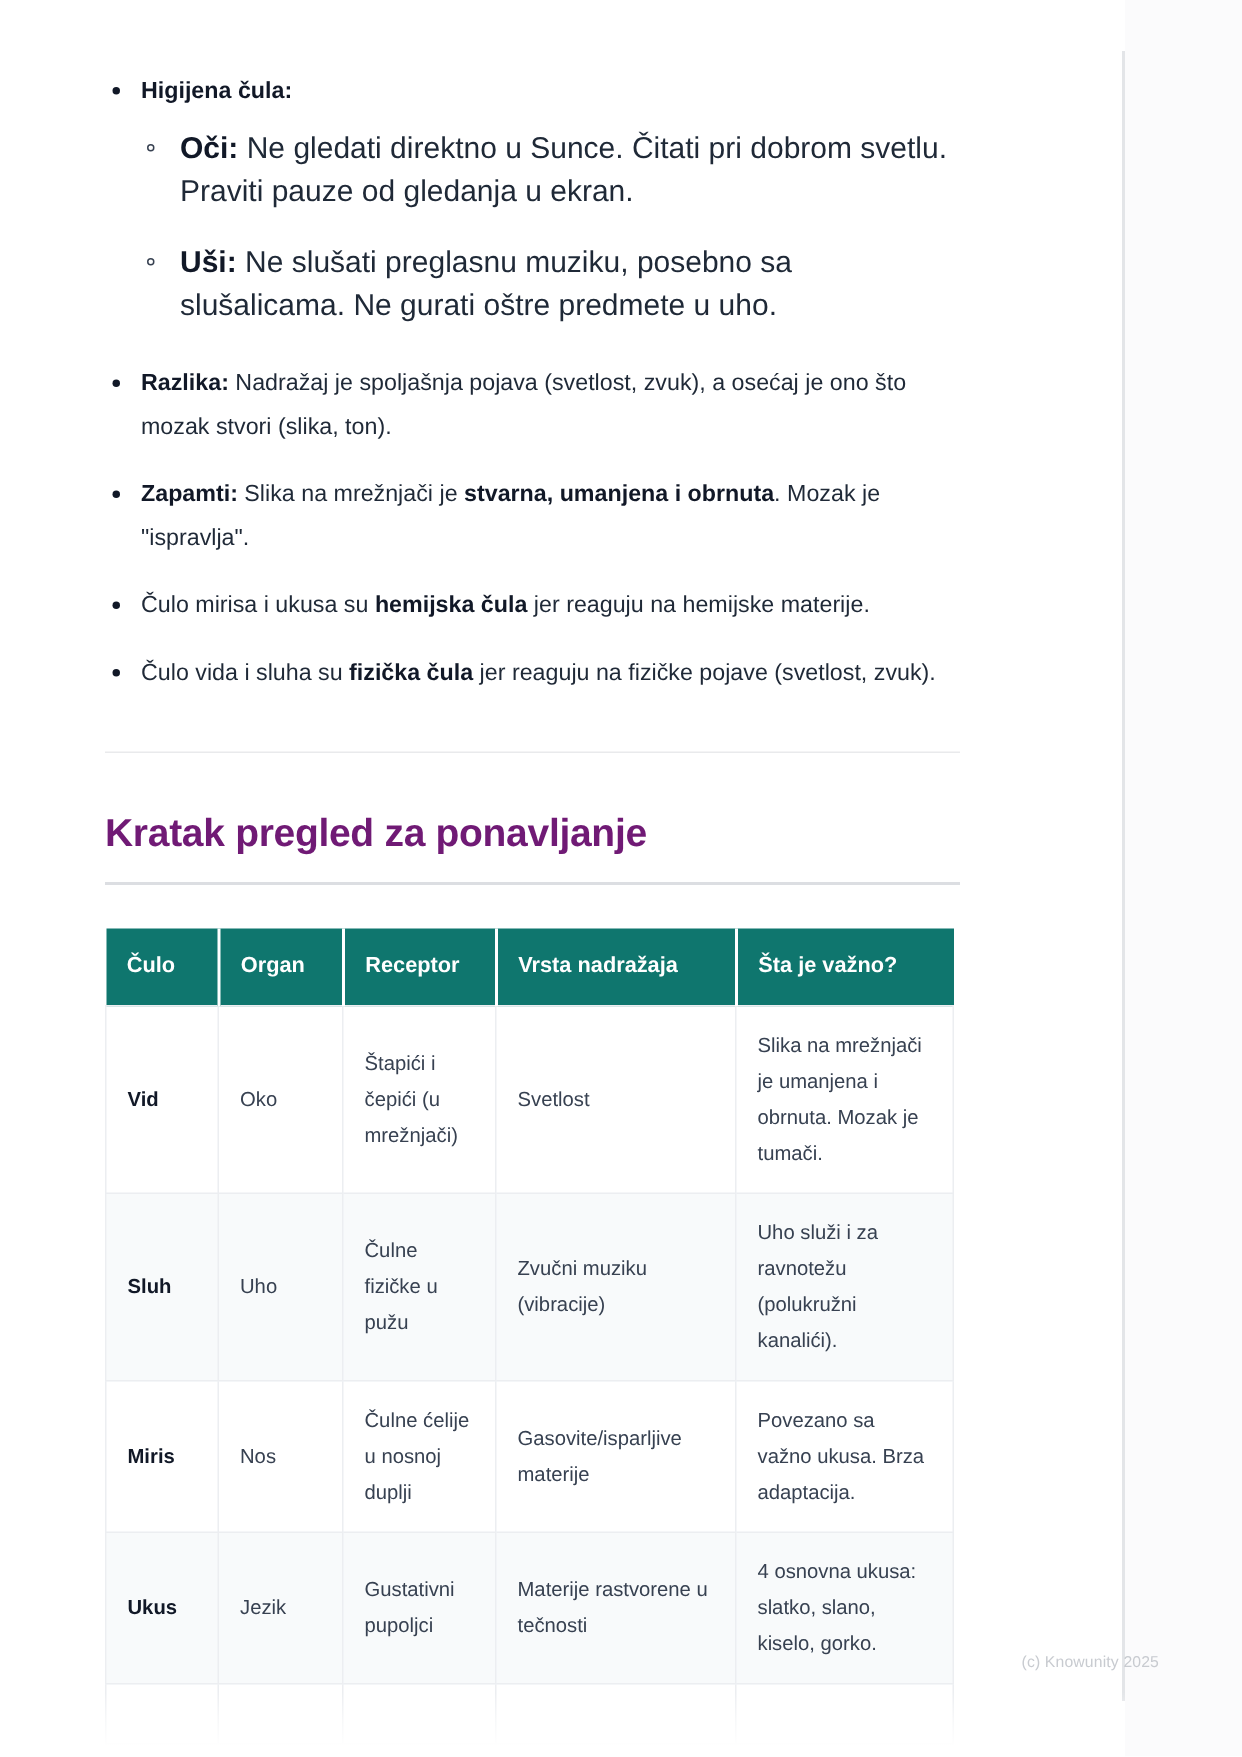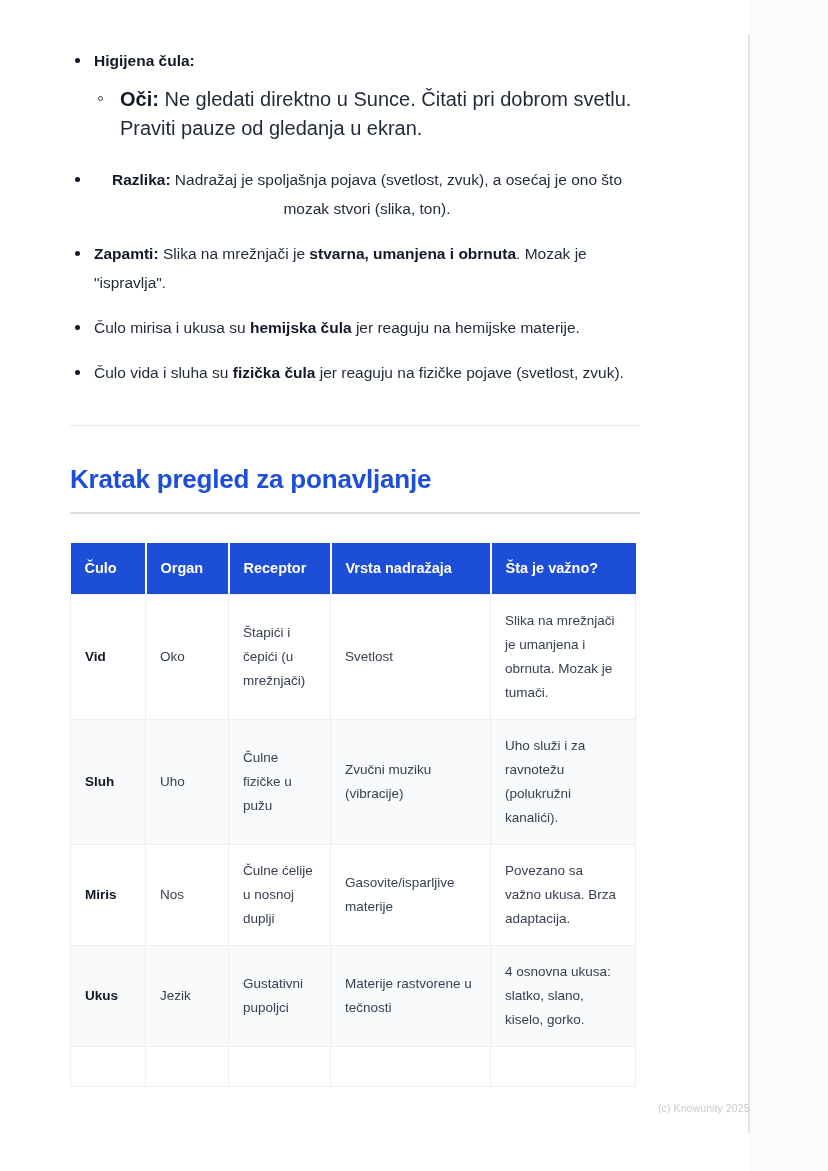--- a/index.html
+++ b/index.html
@@ -102,41 +102,41 @@
   hr.rule {
     border: 0;
     border-top: 1px solid #e9eaec;
     margin: 0;
   }
 
   
   h2.section-title {
     font-size: 26px;
     font-weight: 700;
-    color: #1d4ed8;
+    color: #701a75;
     letter-spacing: -0.2px;
     margin: 0;
     padding: 0;
     line-height: 1.2;
   }
   .title-underline {
     border: 0;
     border-top: 2px solid #dcdee2;
     margin: 0;
   }
 
   
   table.summary {
     border-collapse: collapse;
     width: 565px;
     table-layout: fixed;
     font-size: 13.5px;
   }
   table.summary th {
-    background: #1d4ed8;
+    background: #0f766e;
     color: #ffffff;
     font-weight: 700;
     font-size: 14.5px;
     text-align: left;
     padding: 16px 14px;
     border-right: 2px solid #ffffff;
     vertical-align: middle;
     line-height: 1.3;
   }
   table.summary th:last-child { border-right: 0; }
@@ -167,21 +167,21 @@
     top: 1128px;
     width: 750px;
     height: 43px;
     background: linear-gradient(to bottom, rgba(255,255,255,0) 0%, rgba(255,255,255,0.55) 40%, rgba(255,255,255,1) 85%);
     pointer-events: none;
   }
 
   
   #watermark {
     position: absolute;
-    left: 658px;
+    left: 681px;
     top: 1102px;
     font-size: 10.5px;
     color: #c8cbd0;
     letter-spacing: 0.1px;
     white-space: nowrap;
   }
 </style>
 </head>
 <body>
 
@@ -192,24 +192,27 @@
 
   <div style="padding:30px 70px 0 70px;">
     <ul class="lvl1">
 
       <li>
         <span class="b">Higijena čula:</span>
         <ul class="lvl2">
           <li>
             <span class="b">Oči:</span><span> Ne gledati direktno u Sunce. Čitati pri dobrom svetlu. Praviti pauze od gledanja u ekran.</span>
           </li>
+          <li>
+            <span class="b">Uši:</span><span> Ne slušati preglasnu muziku, posebno sa slušalicama. Ne gurati oštre predmete u uho.</span>
+          </li>
         </ul>
       </li>
 
-      <li style="margin-top:22px;text-align:center;">
+      <li style="margin-top:22px;">
         <span class="b">Razlika:</span><span> Nadražaj je spoljašnja pojava (svetlost, zvuk), a osećaj je ono što mozak stvori (slika, ton).</span>
       </li>
 
       <li>
         <span class="b">Zapamti:</span><span> Slika na mrežnjači je </span><span class="b">stvarna, umanjena i obrnuta</span><span>. Mozak je "ispravlja".</span>
       </li>
 
       <li>
         <span>Čulo mirisa i ukusa su </span><span class="b">hemijska čula</span><span> jer reaguju na hemijske materije.</span>
       </li>

